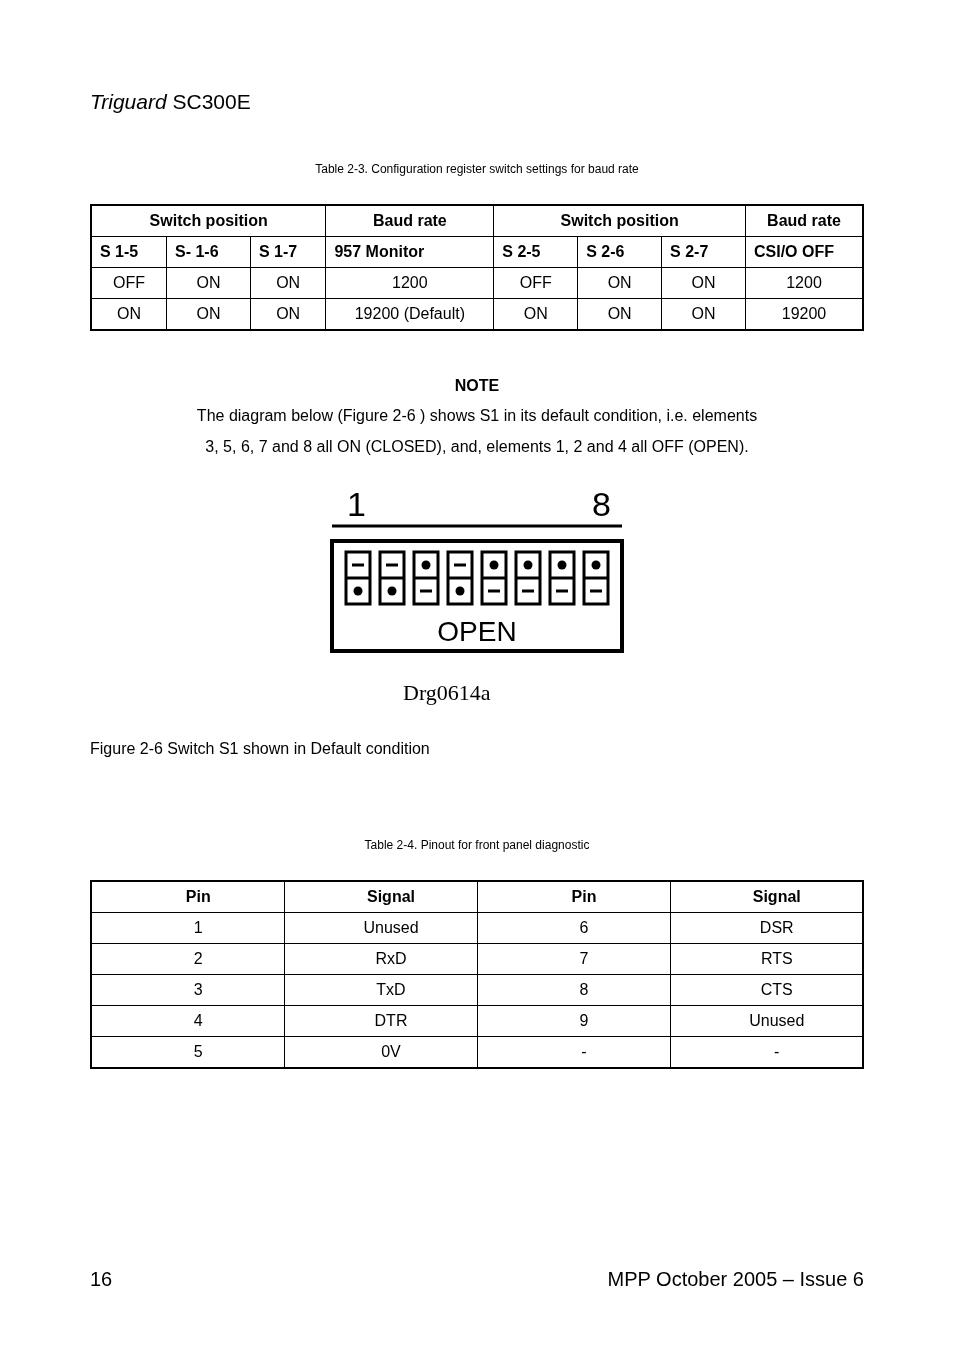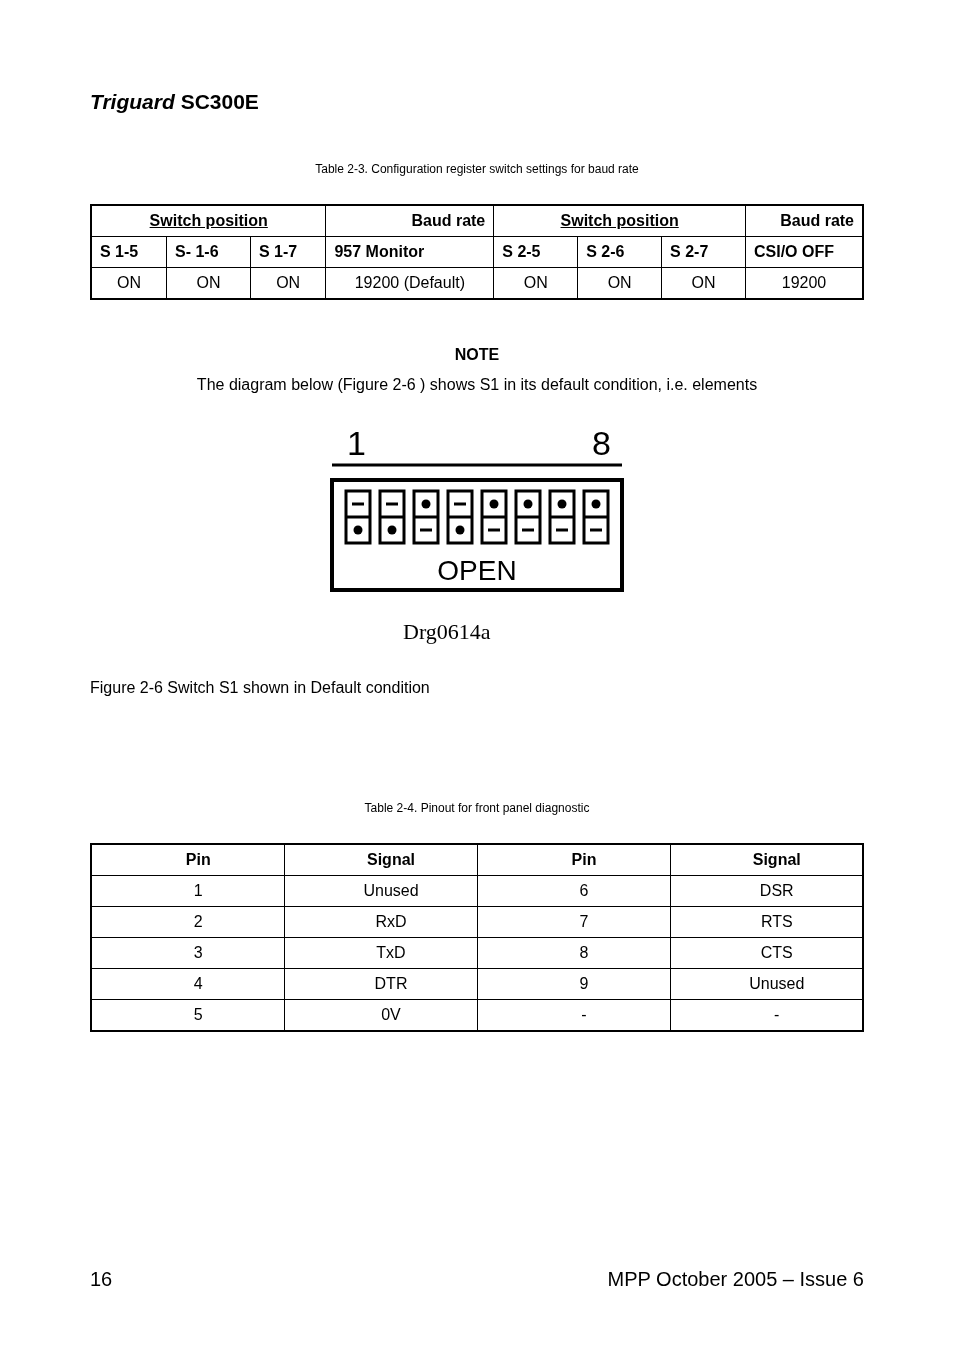--- a/index.html
+++ b/index.html
@@ -14,46 +14,46 @@
   }
   .page {
     box-sizing: border-box;
     width: 954px;
     height: 1351px;
     padding: 90px 90px 50px 90px;
     position: relative;
   }
   .doc-title {
     font-size: 21px;
-    font-weight: bold;
+    font-weight: normal;
     margin-bottom: 48px;
   }
   .doc-title .ital { font-style: italic; }
   .table-caption {
     text-align: center;
     font-size: 12px;
     margin: 0 0 28px 0;
   }
   table {
     border-collapse: collapse;
     width: 100%;
     font-size: 16px;
   }
   th, td {
     border: 1px solid #000;
     padding: 6px 8px;
     vertical-align: middle;
   }
   .t1 td, .t1 th { text-align: left; }
-  .t1 .header-row th { font-weight: bold; text-align: right; }
+  .t1 .header-row th { font-weight: bold; text-align: center; }
   .t1 .sub-row td { font-weight: bold; }
   .t1 .data td { text-align: center; font-weight: normal; }
   .t1 { border: 2px solid #000; }
   .t1-col-group th:first-child,
-  .t1-col-group th:nth-child(3) { text-align: center; text-decoration: underline; }
+  .t1-col-group th:nth-child(3) { text-align: center; }
 
   .note-block {
     text-align: center;
     margin-top: 40px;
     line-height: 1.9;
     font-size: 16px;
   }
   .note-label { font-weight: bold; }
 
   .svg-wrap {
@@ -123,35 +123,46 @@
       <td>S 1-5</td>
       <td>S- 1-6</td>
       <td>S 1-7</td>
       <td>957 Monitor</td>
       <td>S 2-5</td>
       <td>S 2-6</td>
       <td>S 2-7</td>
       <td>CSI/O OFF</td>
     </tr>
     <tr class="data">
+      <td>OFF</td>
+      <td>ON</td>
+      <td>ON</td>
+      <td>1200</td>
+      <td>OFF</td>
+      <td>ON</td>
+      <td>ON</td>
+      <td>1200</td>
+    </tr>
+    <tr class="data">
       <td>ON</td>
       <td>ON</td>
       <td>ON</td>
       <td>19200 (Default)</td>
       <td>ON</td>
       <td>ON</td>
       <td>ON</td>
       <td>19200</td>
     </tr>
   </tbody>
     </table>
 
   <div class="note-block">
     <div class="note-label">NOTE</div>
     <div>The diagram below (Figure 2-6 ) shows S1 in its default condition, i.e. elements</div>
+    <div>3, 5, 6, 7 and 8 all ON (CLOSED), and, elements 1, 2 and 4 all OFF (OPEN).</div>
   </div>
 
   <div class="svg-wrap">
     <svg width="330" height="170" viewBox="0 0 330 170">
 
       <text x="35" y="30" font-family="Arial" font-size="34">1</text>
       <text x="280" y="30" font-family="Arial" font-size="34">8</text>
       <line x1="20" y1="40" x2="310" y2="40" stroke="#000" stroke-width="3"></line>
 
       <rect x="20" y="55" width="290" height="110" fill="none" stroke="#000" stroke-width="4"></rect>
@@ -191,21 +202,21 @@
           <line x1="278" y1="105" x2="290" y2="105" stroke="#000" stroke-width="3"></line>
         </g>
 
       <text x="165" y="155" text-anchor="middle" font-family="Arial" font-size="28">OPEN</text>
     </svg>
     <div class="drg">Drg0614a</div>
   </div>
 
   <div class="fig-caption">Figure 2-6 Switch S1 shown in Default condition</div>
 
-  <div class="table-caption" style="margin-top:104px">Table 2-4. Pinout for front panel diagnostic</div>
+  <div class="table-caption" style="margin-top:80px">Table 2-4. Pinout for front panel diagnostic</div>
 
   <table class="t2">
     <tbody>
         <tr>
       <th style="width:25%">Pin</th>
       <th style="width:25%">Signal</th>
       <th style="width:25%">Pin</th>
       <th style="width:25%">Signal</th>
     </tr>
     <tr>

